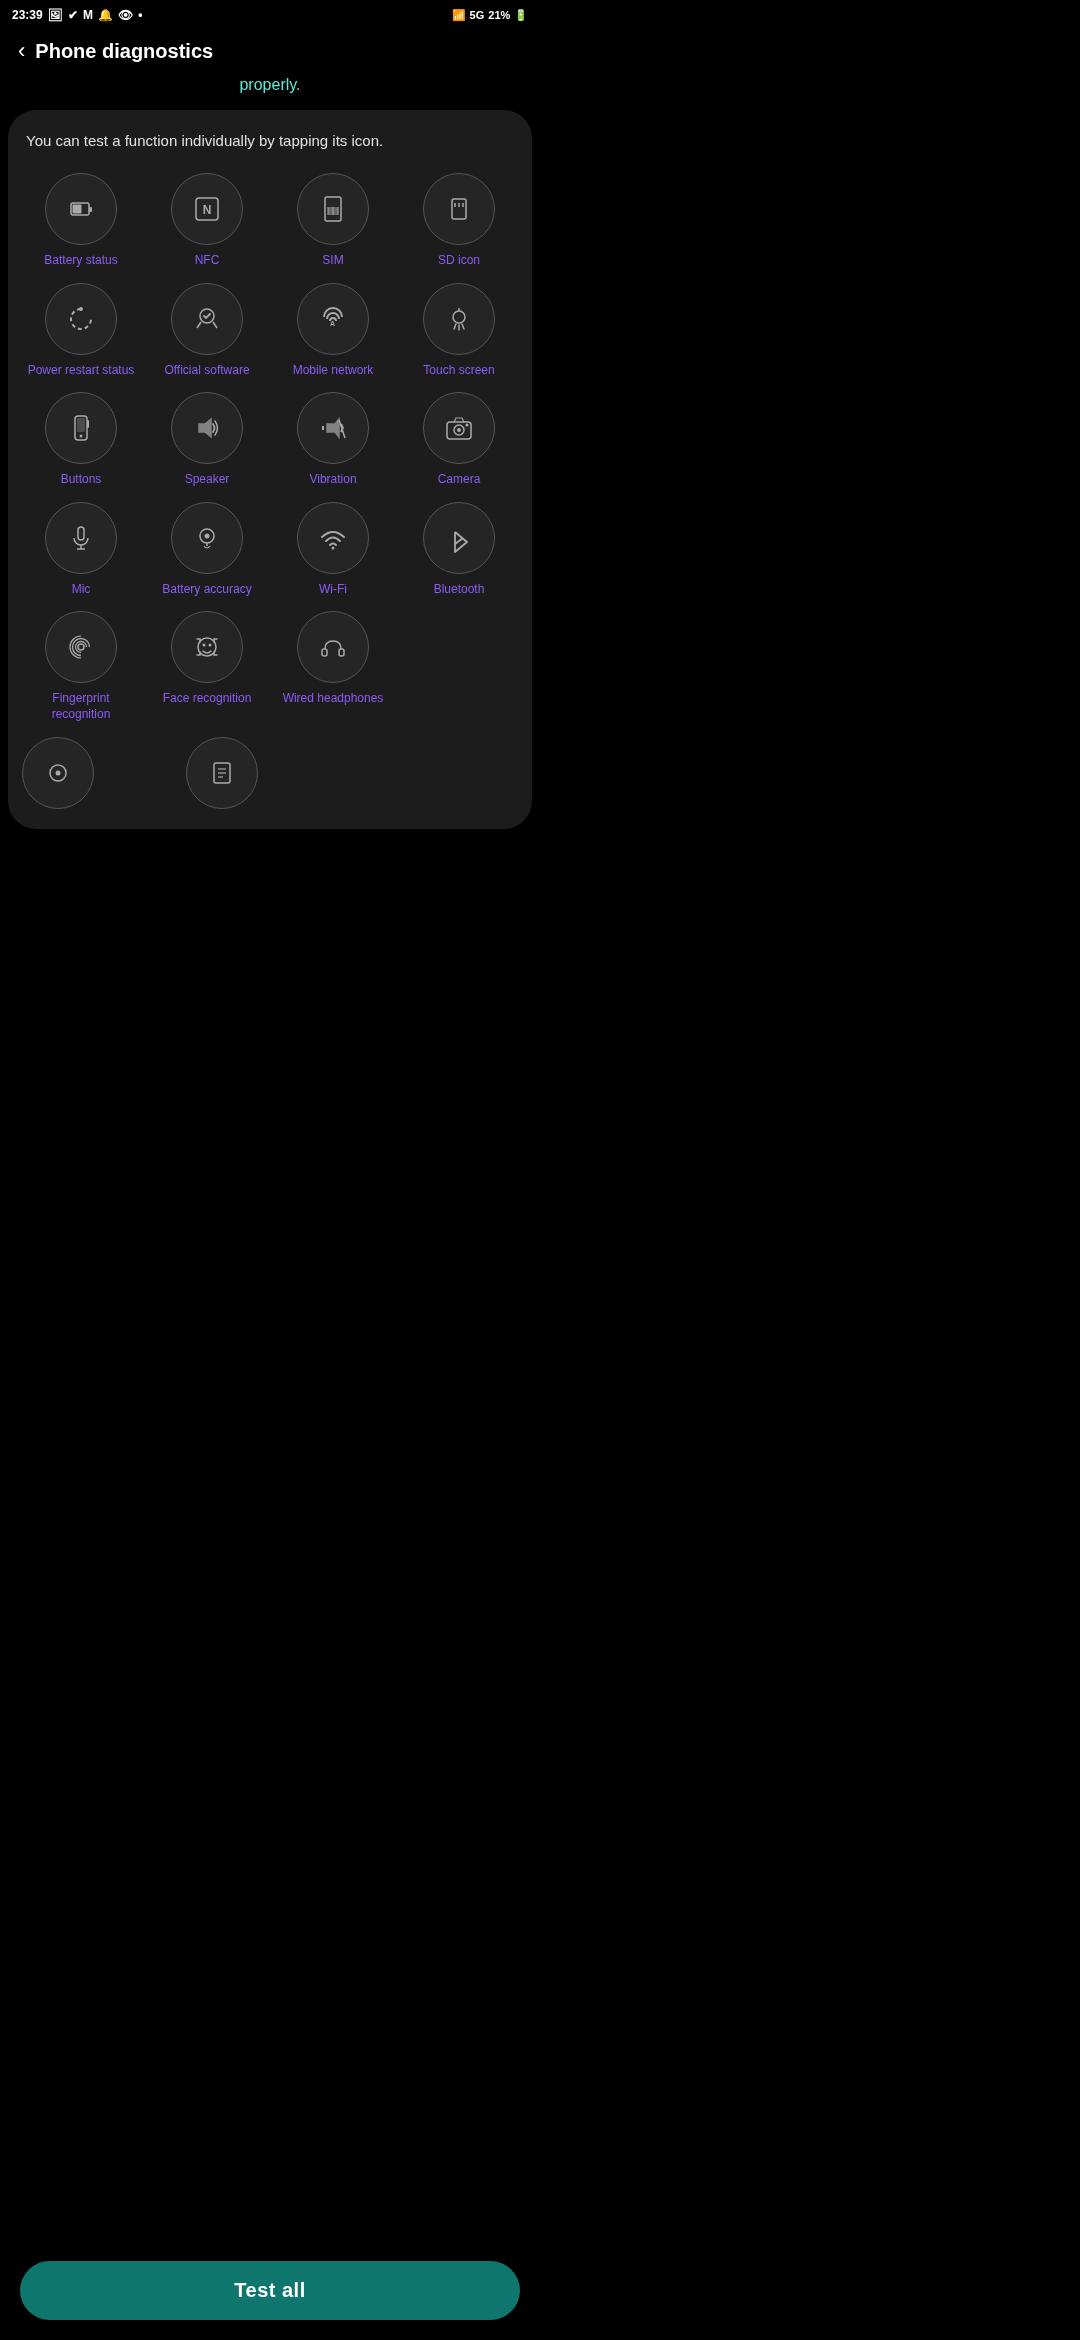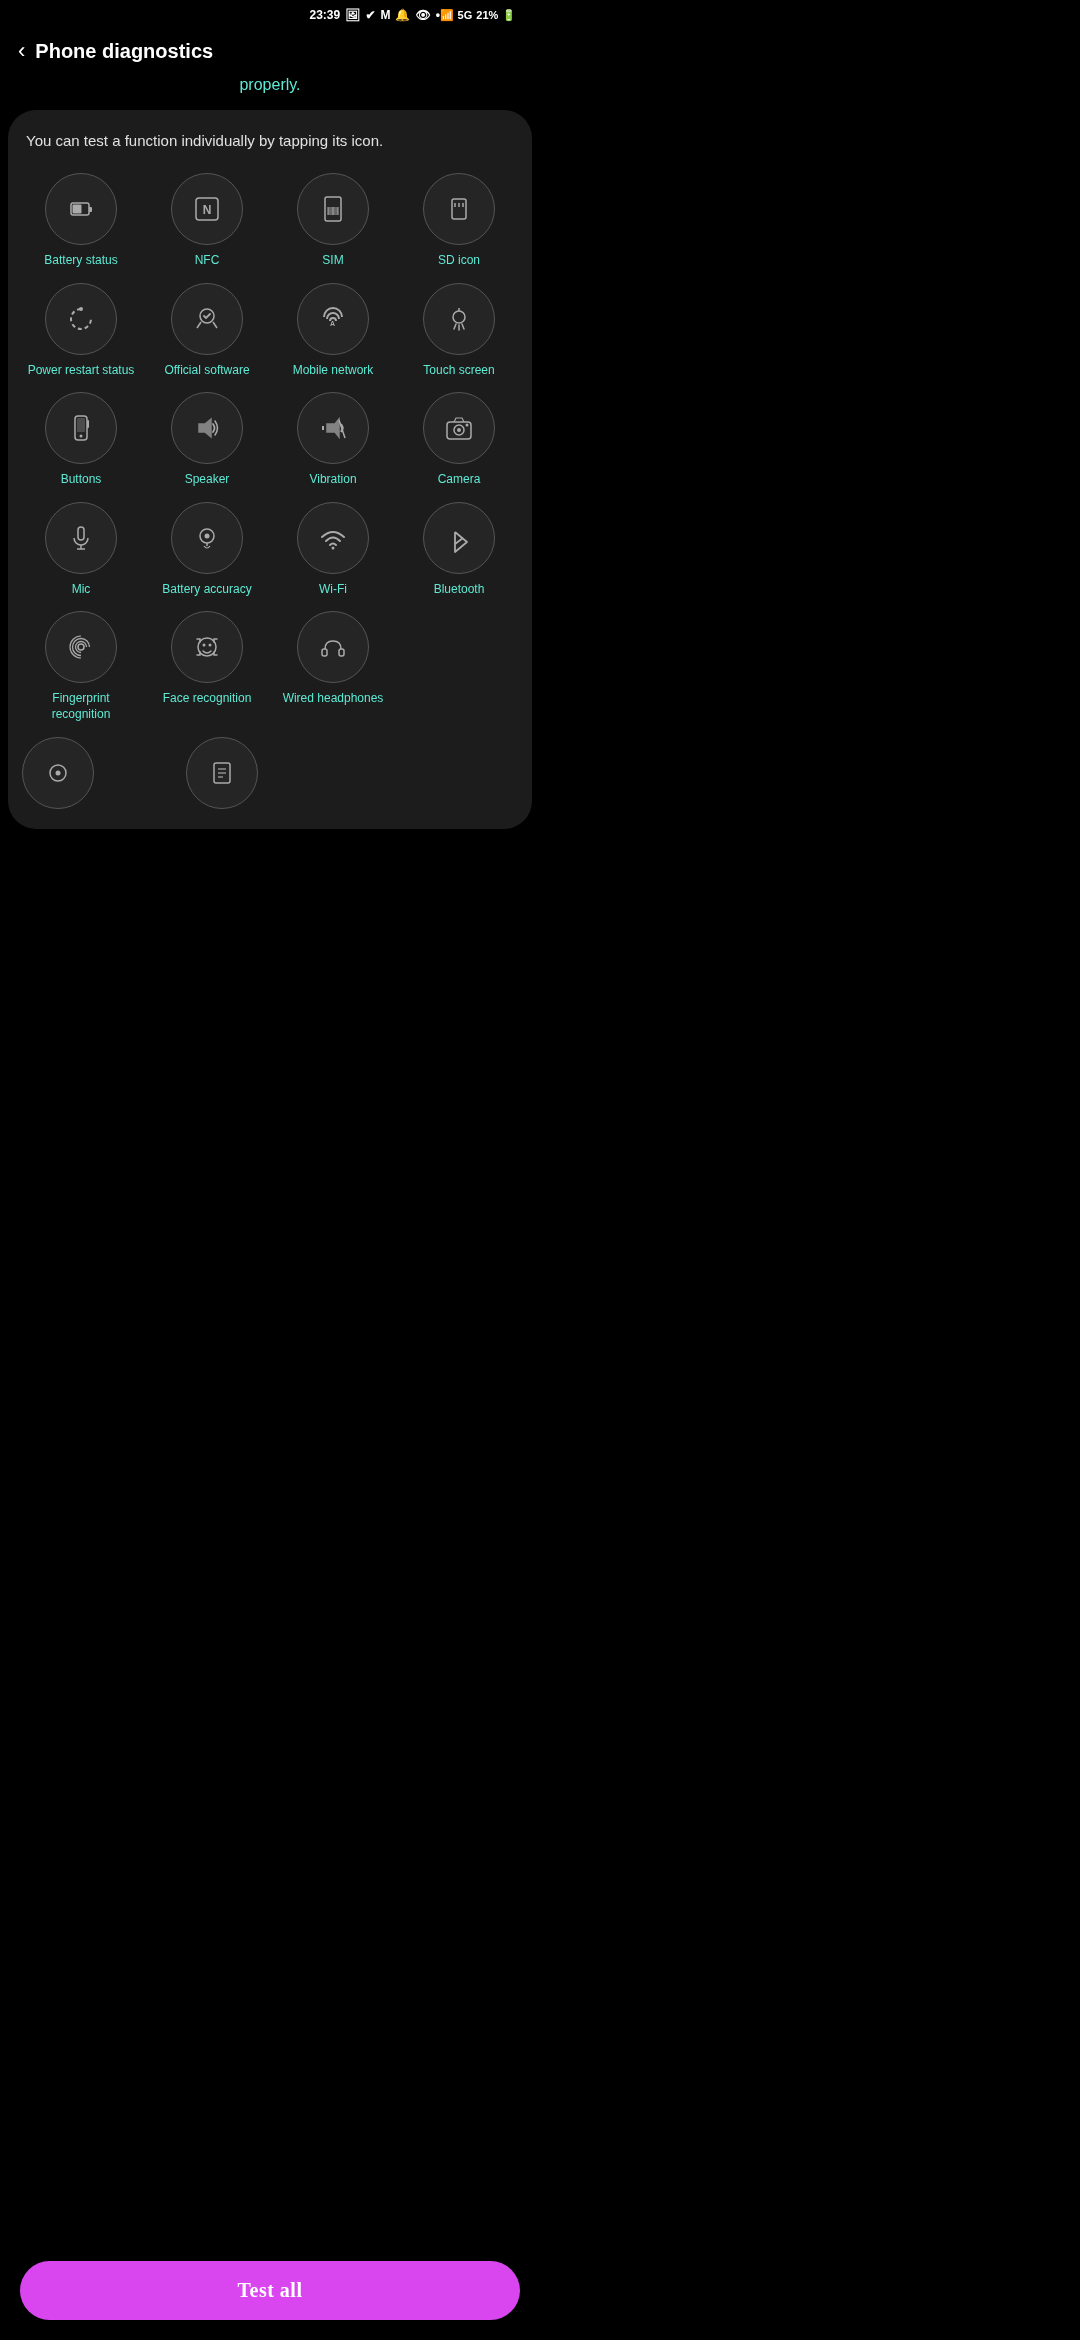--- a/index.html
+++ b/index.html
@@ -10,23 +10,23 @@
       font-family: 'Segoe UI', sans-serif;
       width: 540px;
       min-height: 1170px;
       position: relative;
       overflow-x: hidden;
     }
 
     
     .status-bar {
       display: flex;
-      justify-content: flex-end;
+      justify-content: space-between;
       align-items: center;
-      padding: 8px 24px 4px;
+      padding: 8px 12px 4px;
       font-size: 12px;
       font-weight: 600;
     }
     .status-left { display: flex; align-items: center; gap: 5px; }
     .status-right { display: flex; align-items: center; gap: 4px; font-size: 11px; }
 
     
     .header {
       display: flex;
       align-items: center;
@@ -89,46 +89,45 @@
       justify-content: center;
     }
     .diag-icon-circle svg {
       width: 32px;
       height: 32px;
       fill: #aaa;
       stroke: none;
     }
     .diag-label {
       font-size: 12px;
-      color: #5eead4;
+      color: #8b5cf6;
       text-align: center;
       line-height: 1.3;
     }
 
     
     .bottom-bar {
       position: fixed;
       bottom: 0;
       left: 0;
       width: 540px;
       padding: 12px 20px 20px;
       background: #000;
     }
     .test-all-btn {
       width: 100%;
       padding: 18px;
-      background: #d946ef;
+      background: #0f766e;
       border: none;
       border-radius: 40px;
       color: #fff;
       font-size: 20px;
       font-weight: 700;
       cursor: pointer;
       letter-spacing: 0.5px;
-      font-family: Liberation Serif, serif;
     }
   </style>
 </head>
 <body>
 
 <div class="status-bar">
   <div class="status-left">
     <span>23:39</span>
     <span>🖼</span>
     <span>✔</span>

